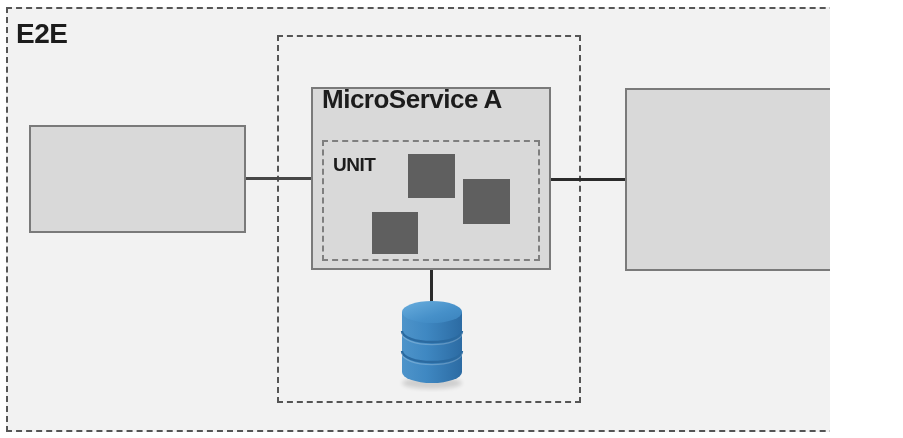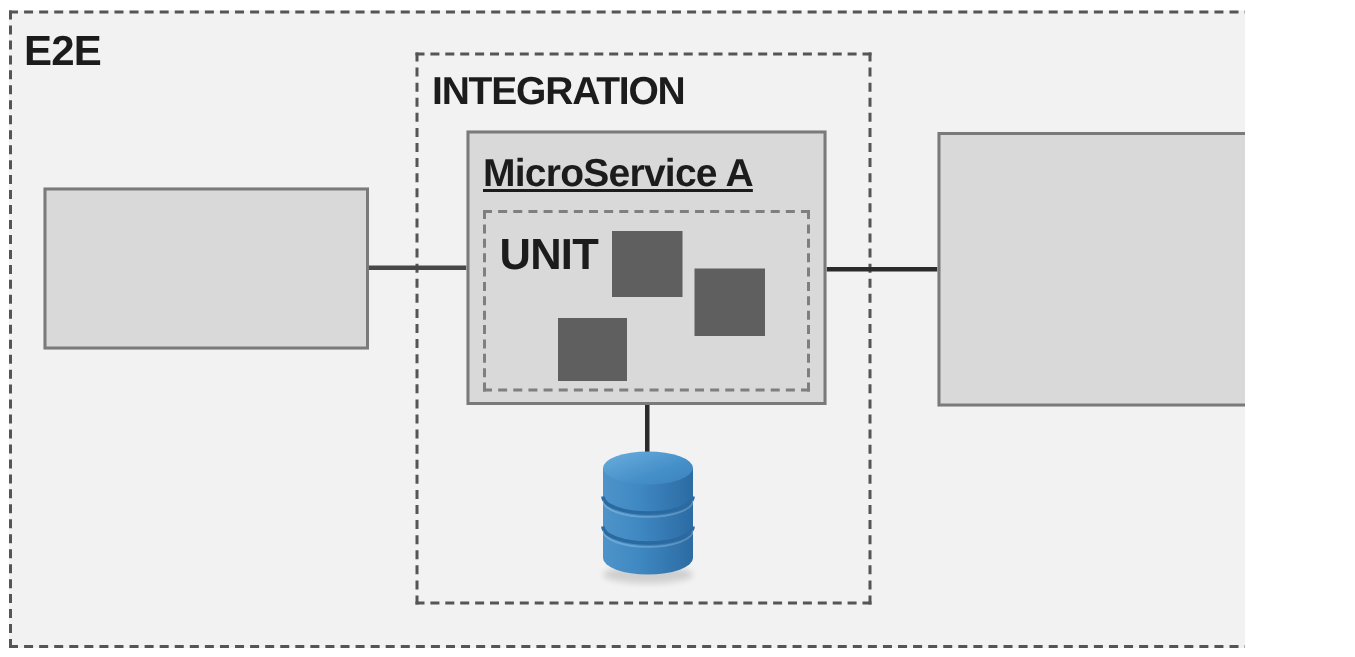--- a/index.html
+++ b/index.html
@@ -49,34 +49,34 @@
     border: 2px solid #7a7a7a;
   }
   .node-label {
     font-size: 26px; font-weight: 700;
     letter-spacing: -0.5px;
     white-space: nowrap;
   }
   .webapp-box  { left: 29px;  top: 125px; width: 217px; height: 108px; }
   .webapp-label { left: 42px; top: 139px; font-size: 25px; }
   .msa-box     { left: 311px; top: 87px;  width: 240px; height: 183px; }
-  .msa-label   { left: 322px; top: 100px; text-decoration: underline; }
+  .msa-label   { left: 322px; top: 84px; }
   .msb-box     { left: 625px; top: 88px;  width: 243px; height: 183px; }
   .msb-label   { left: 637px; top: 101px; }
 
   
   .unit-box {
     left: 322px; top: 140px;
     width: 218px; height: 121px;
     border: 2px dashed #7f7f7f;
     background: transparent;
   }
   .unit-label {
     left: 333px; top: 154px;
-    font-size: 29px; font-weight: 700;
+    font-size: 19px; font-weight: 700;
   }
   .unit-block {
     background: #5f5f5f;
   }
   .unit-block-1 { left: 408px; top: 154px; width: 47px; height: 44px; }
   .unit-block-2 { left: 463px; top: 179px; width: 47px; height: 45px; }
   .unit-block-3 { left: 372px; top: 212px; width: 46px; height: 42px; }
 
   
   .connector { background: #2b2b2b; }
@@ -89,21 +89,20 @@
 </style>
 </head>
 <body>
 
 <div class="canvas">
 
   <div class="abs e2e-boundary"></div>
   <div class="abs e2e-label">E2E</div>
 
   <div class="abs integration-boundary"></div>
-  <div class="abs integration-label">INTEGRATION</div>
 
   <div class="abs connector conn-webapp-msa"></div>
   <div class="abs connector conn-msa-msb"></div>
   <div class="abs connector conn-msa-db"></div>
 
   <div class="abs node-box webapp-box"></div>
 
   <div class="abs node-box msa-box"></div>
   <div class="abs node-label msa-label">MicroService A</div>
 

